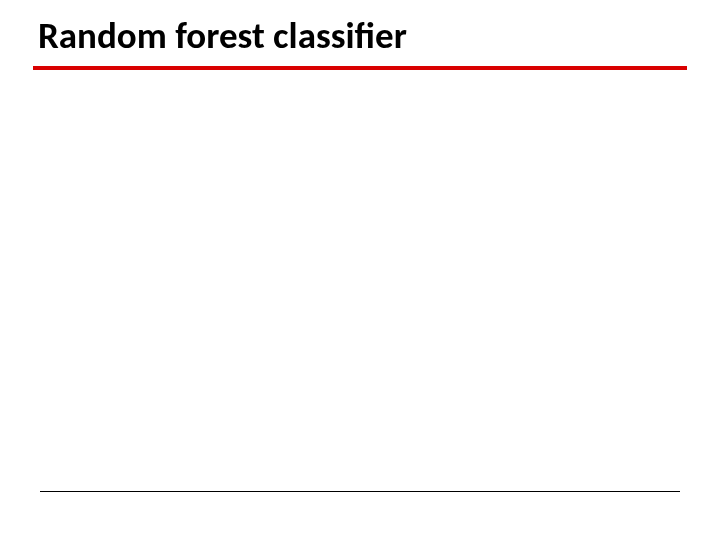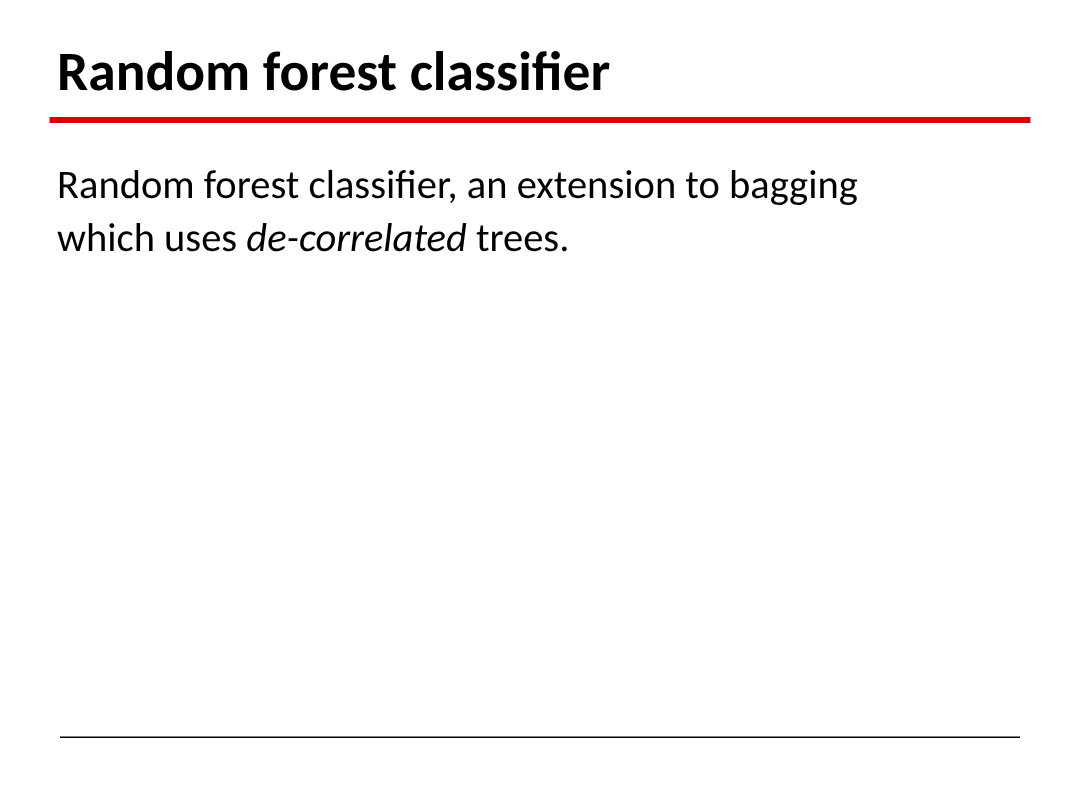--- a/index.html
+++ b/index.html
@@ -7,21 +7,21 @@
       width: 720px;
       height: 540px;
       background: #ffffff;
       font-family: Calibri, "Segoe UI", Arial, sans-serif;
       position: relative;
       overflow: hidden;
     }
     .slide {
       width: 100%;
       height: 100%;
-      padding: 26px 38px 0 38px;
+      padding: 14px 38px 0 38px;
       position: relative;
     }
     .title {
       font-size: 37px;
       font-weight: 700;
       color: #000000;
       line-height: 1.2;
       padding-bottom: 8px;
     }
     .title-underline {
@@ -49,17 +49,14 @@
       height: 1px;
       background: #000000;
     }
   </style>
 </head>
 <body>
 
 <div class="slide">
   <div class="title">Random forest classifier</div>
   <div class="title-underline"></div>
-  <div class="body-text">
-    <span>Random forest classifier, an extension to bagging which uses </span><span class="italic">de-correlated</span><span> trees.</span>
-  </div>
   <div class="bottom-line"></div>
 </div>
 
 </body></html>

